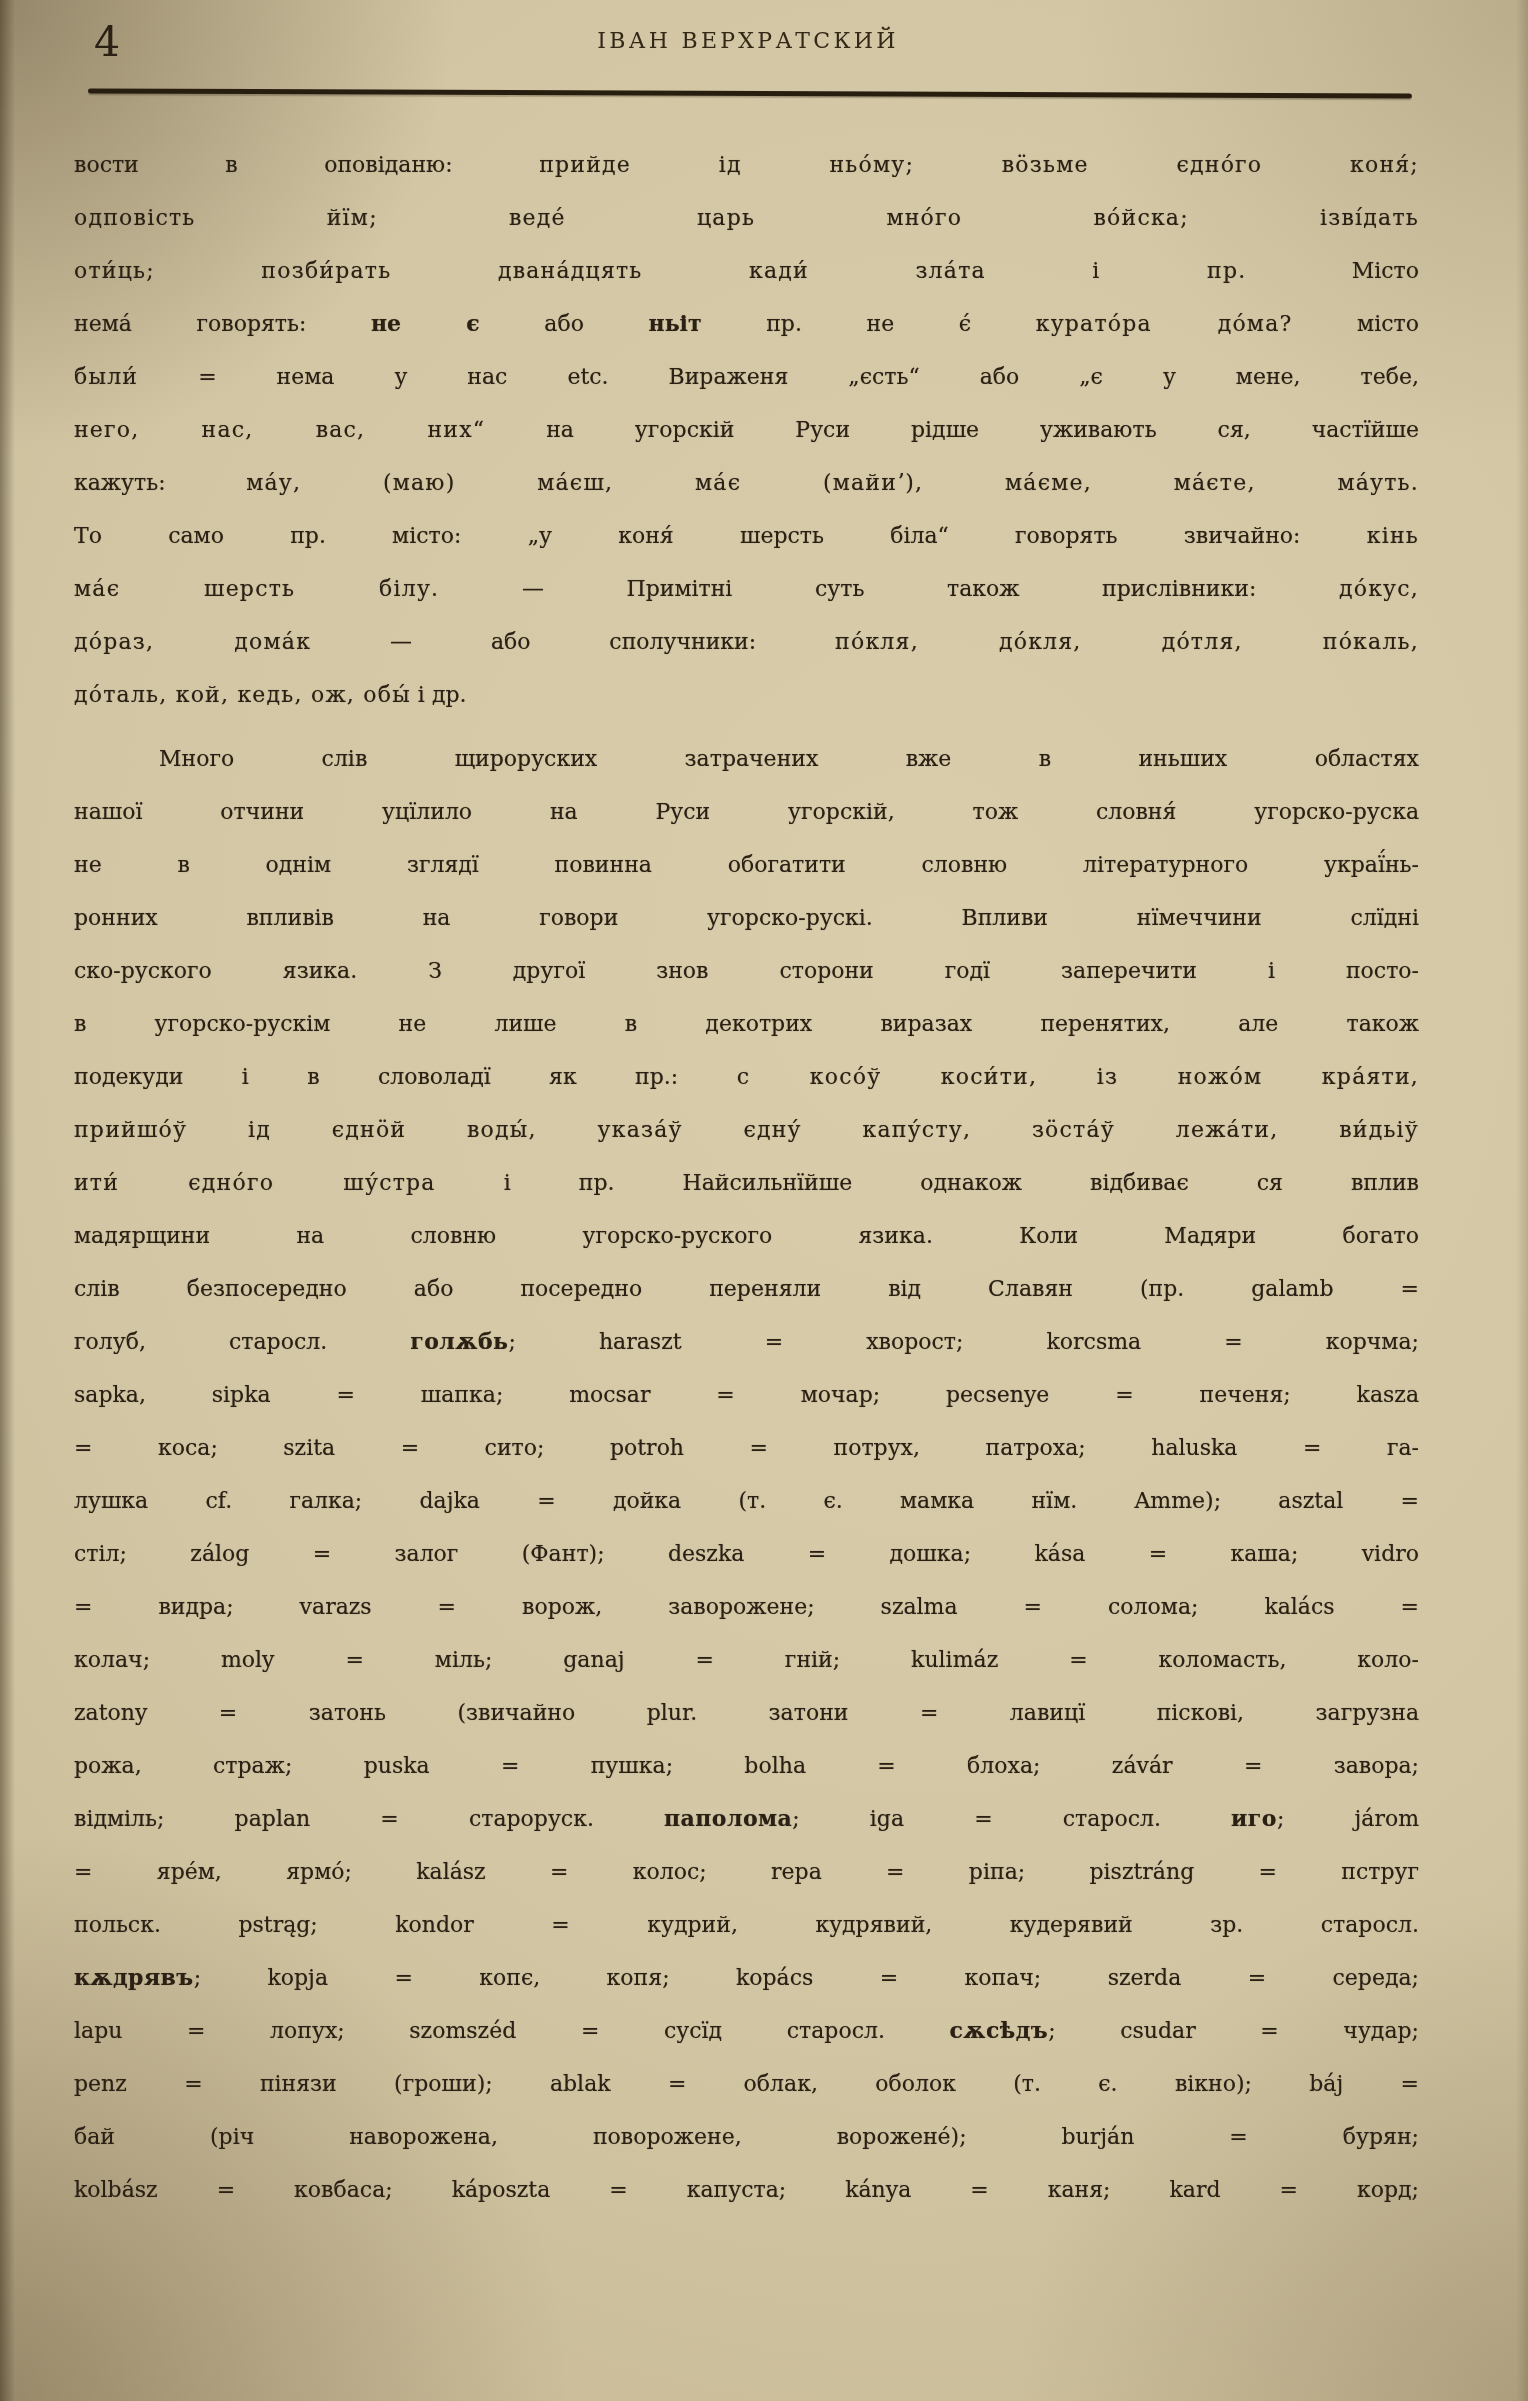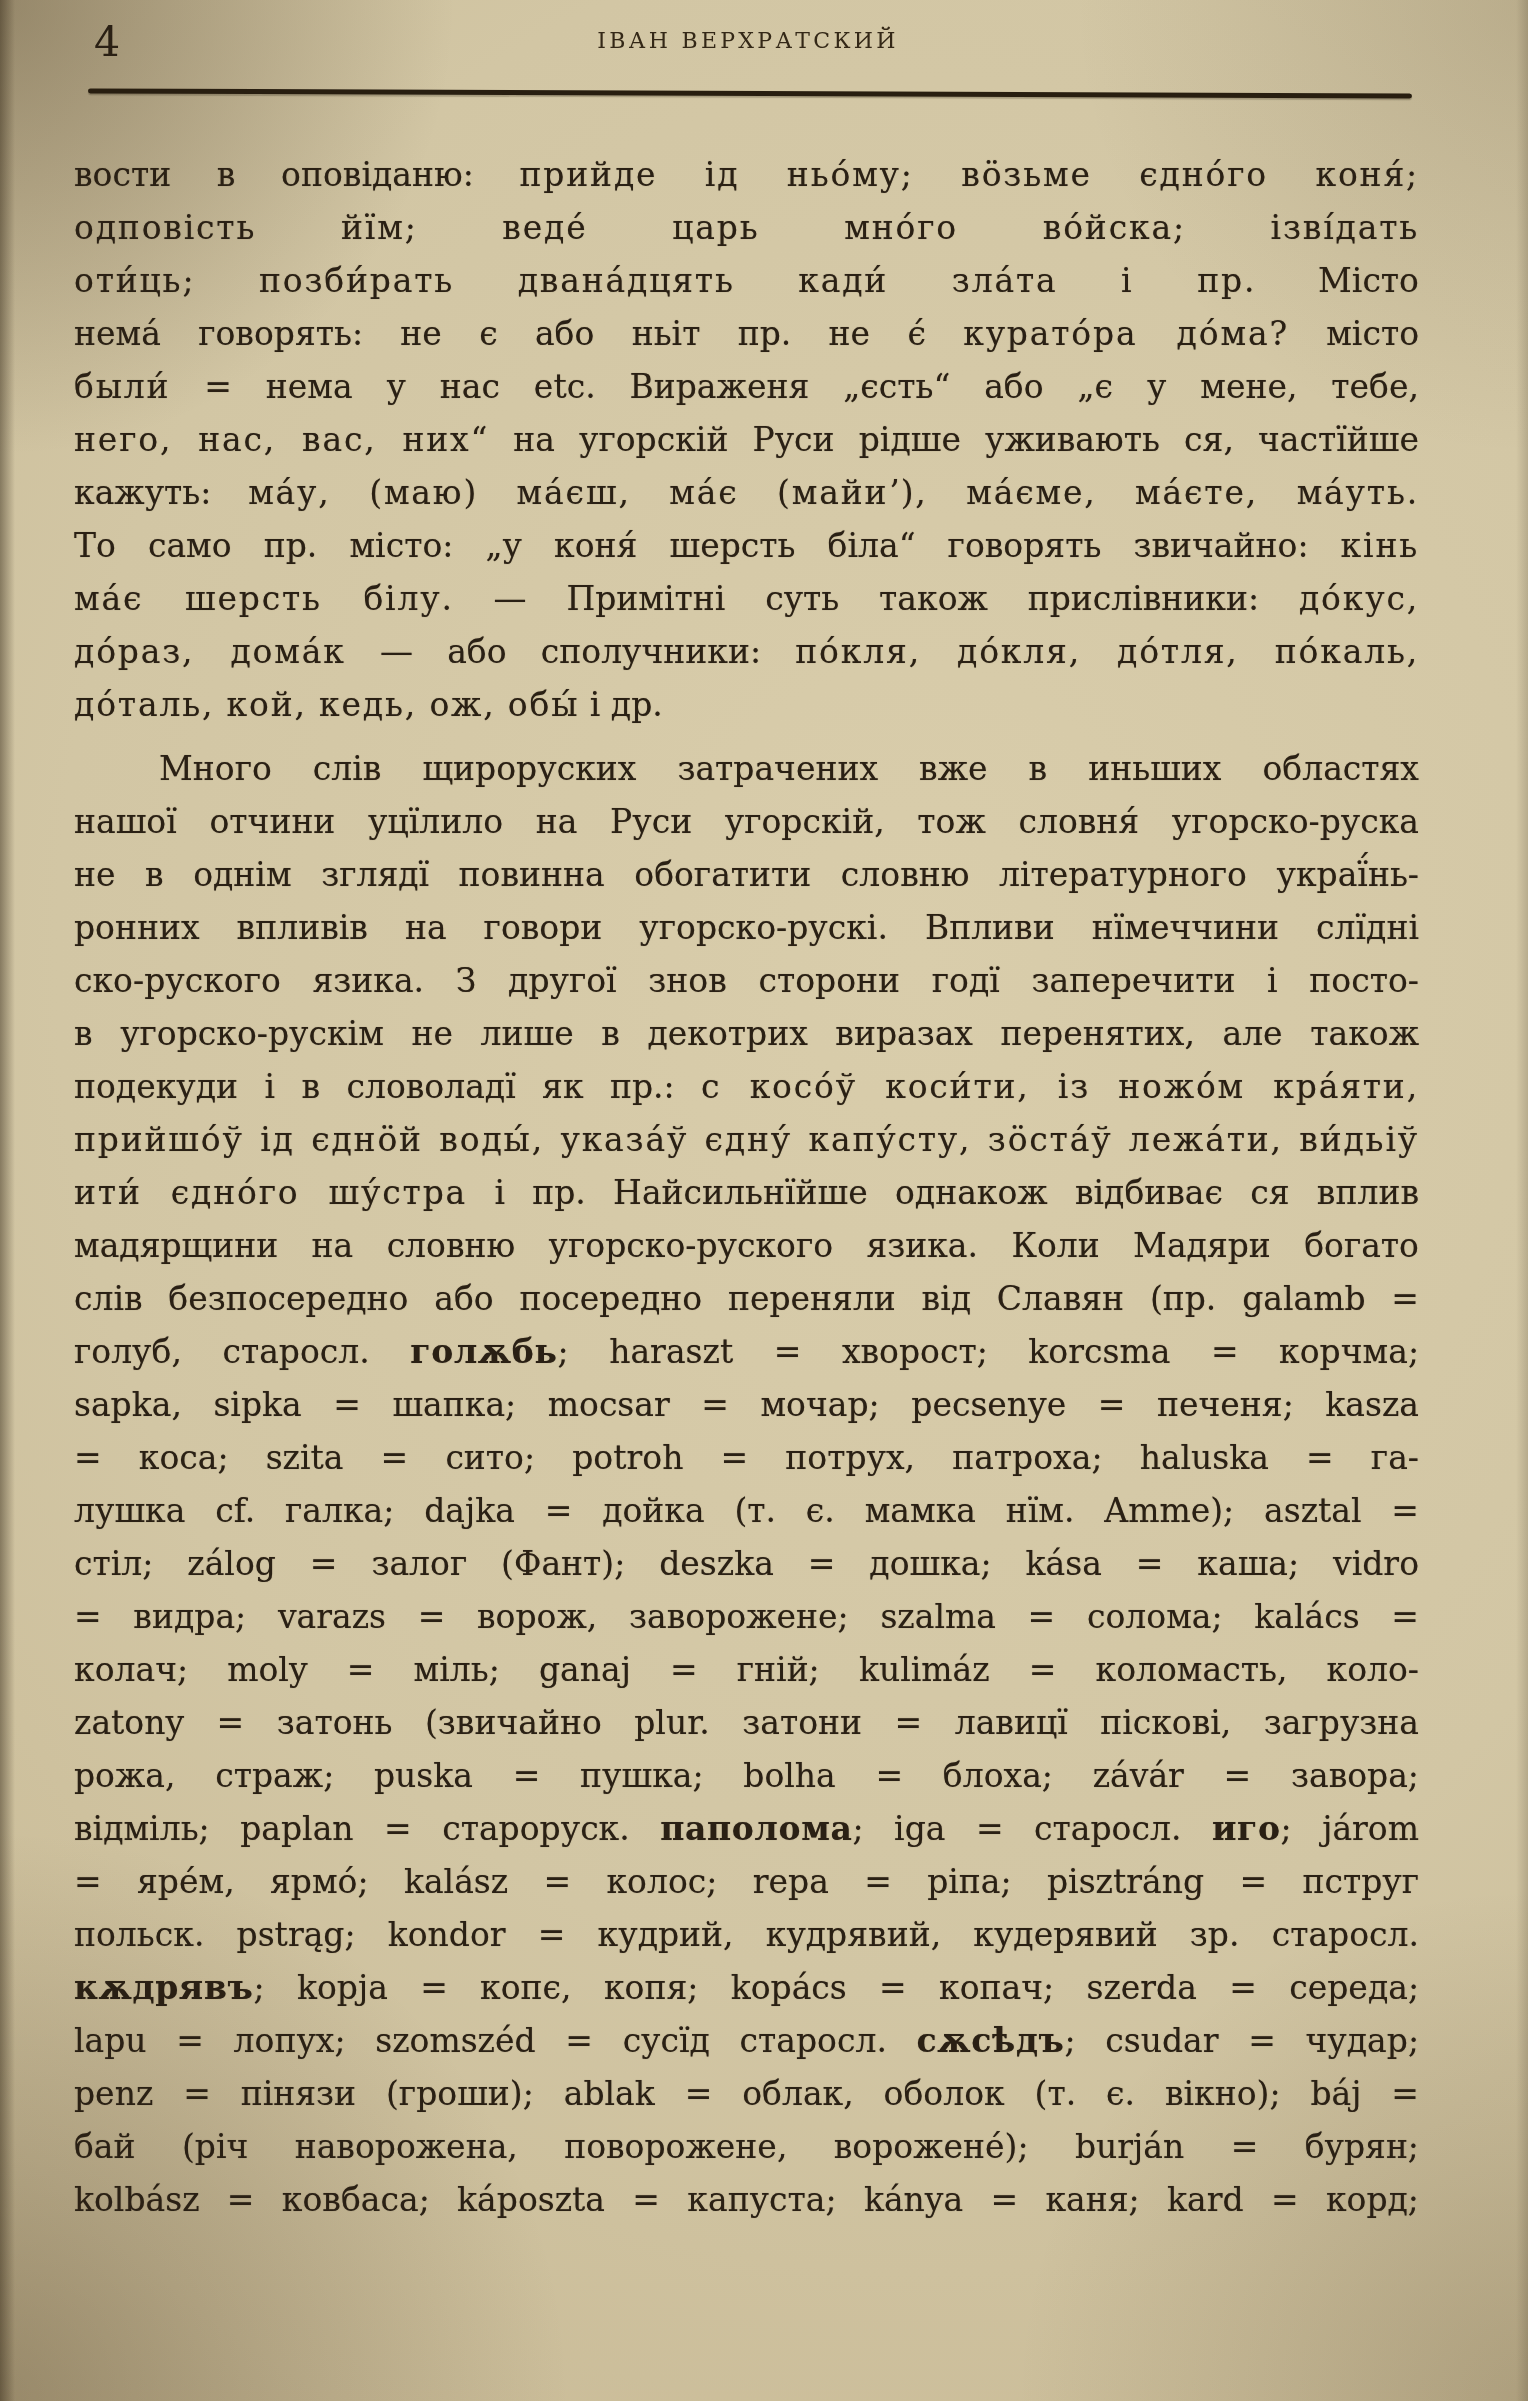--- a/index.html
+++ b/index.html
@@ -37,38 +37,38 @@
     letter-spacing:.15em;
     color:#342817;
   }
   .head-rule{
     position:absolute;left:88px;top:91px;width:1324px;height:4.6px;
     background:#281e10;border-radius:2.8px;
     transform:rotate(.22deg);
     box-shadow:0 1.8px 0.9px rgba(40,30,16,.25);
   }
   .page-text{
-    position:absolute;left:74px;top:148px;width:1345px;
-    font-size:33px;line-height:53px;
+    position:absolute;left:74px;top:138px;width:1345px;
+    font-size:22px;line-height:53px;
     text-shadow:0 0 0.9px rgba(42,32,20,.45);
   }
   .para{margin:0;}
   .para.indent{margin-top:11px;}
   .para.indent .line:first-child{text-indent:85px;}
   .line{
     text-align:justify;
     text-align-last:justify;
     white-space:nowrap;
   }
   .line.last{
     text-align-last:left;
   }
   .seg{display:inline;}
   .seg.sp{letter-spacing:.055em;}
-  .seg.b{font-weight:normal;}
+  .seg.b{font-weight:bold;}
   .seg.osl{font-weight:bold;letter-spacing:.02em;}
 </style>
 </head>
 <body>
 
 <div class="page">
   <div class="folio">4</div>
   <div class="running-title">ІВАН ВЕРХРАТСКИЙ</div>
   <div class="head-rule"></div>
   <div class="page-text">

